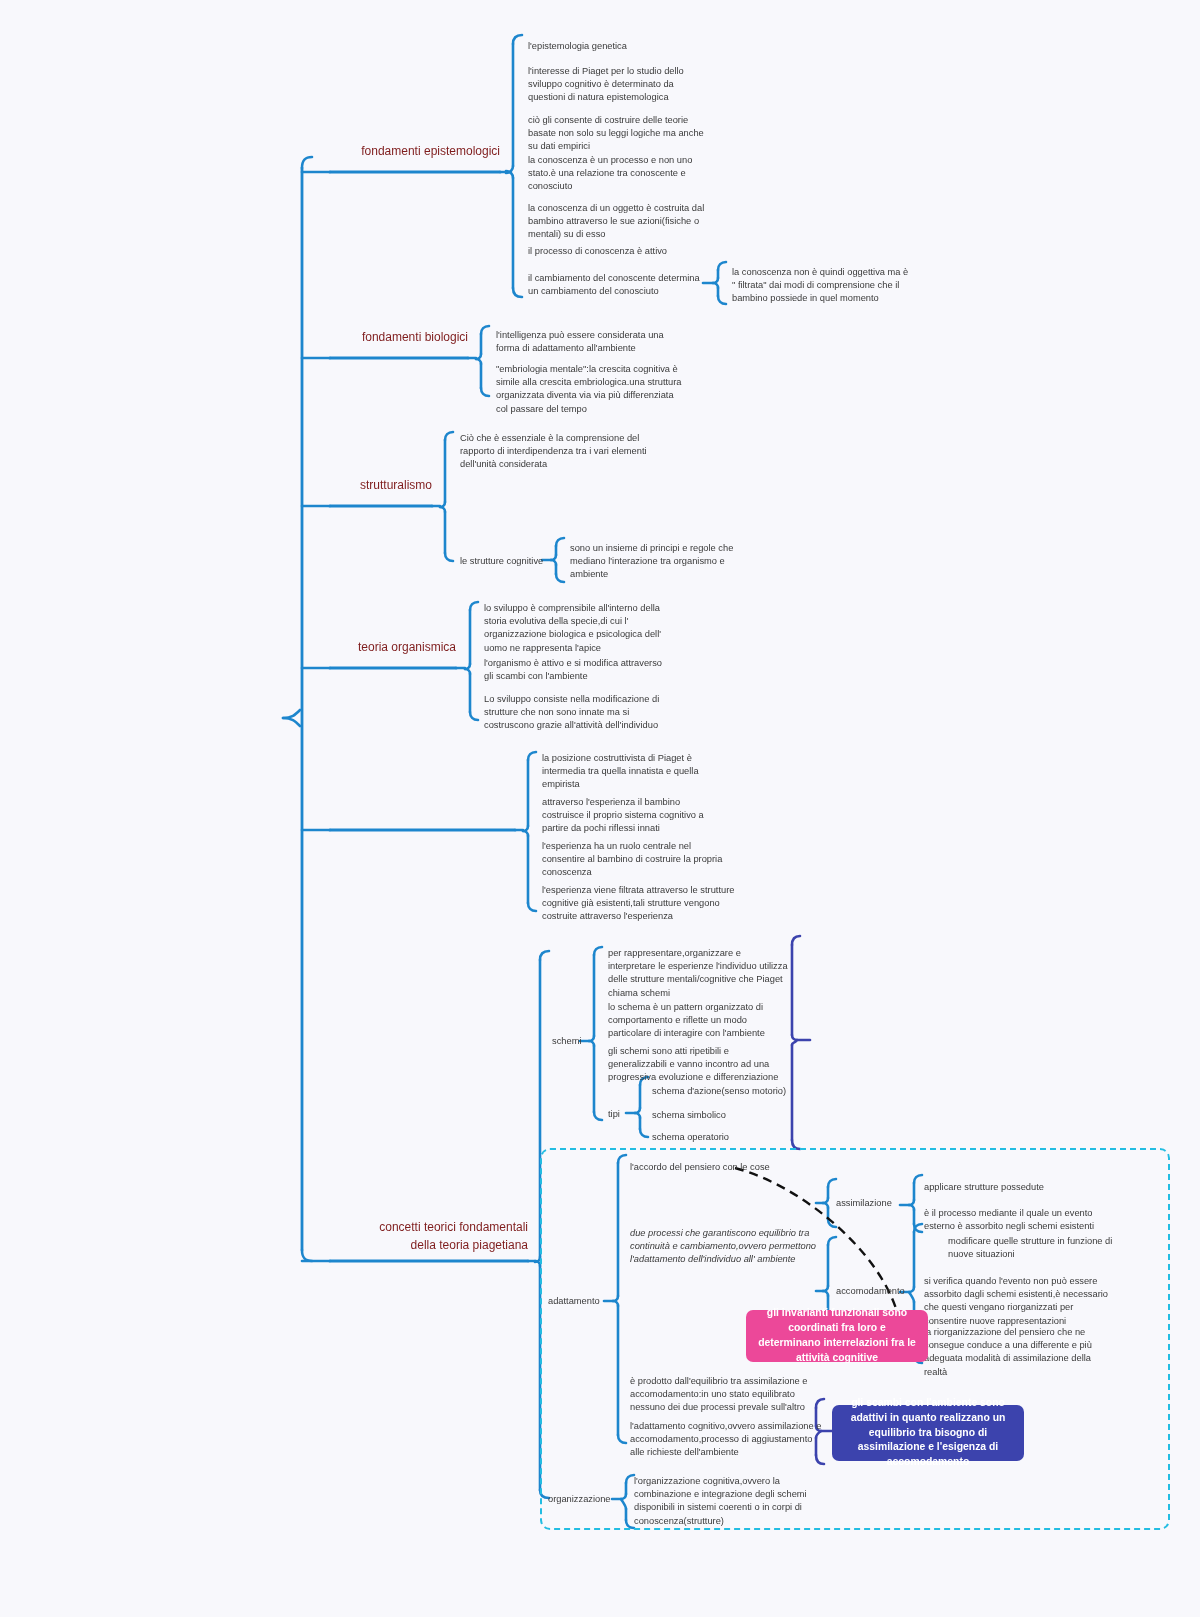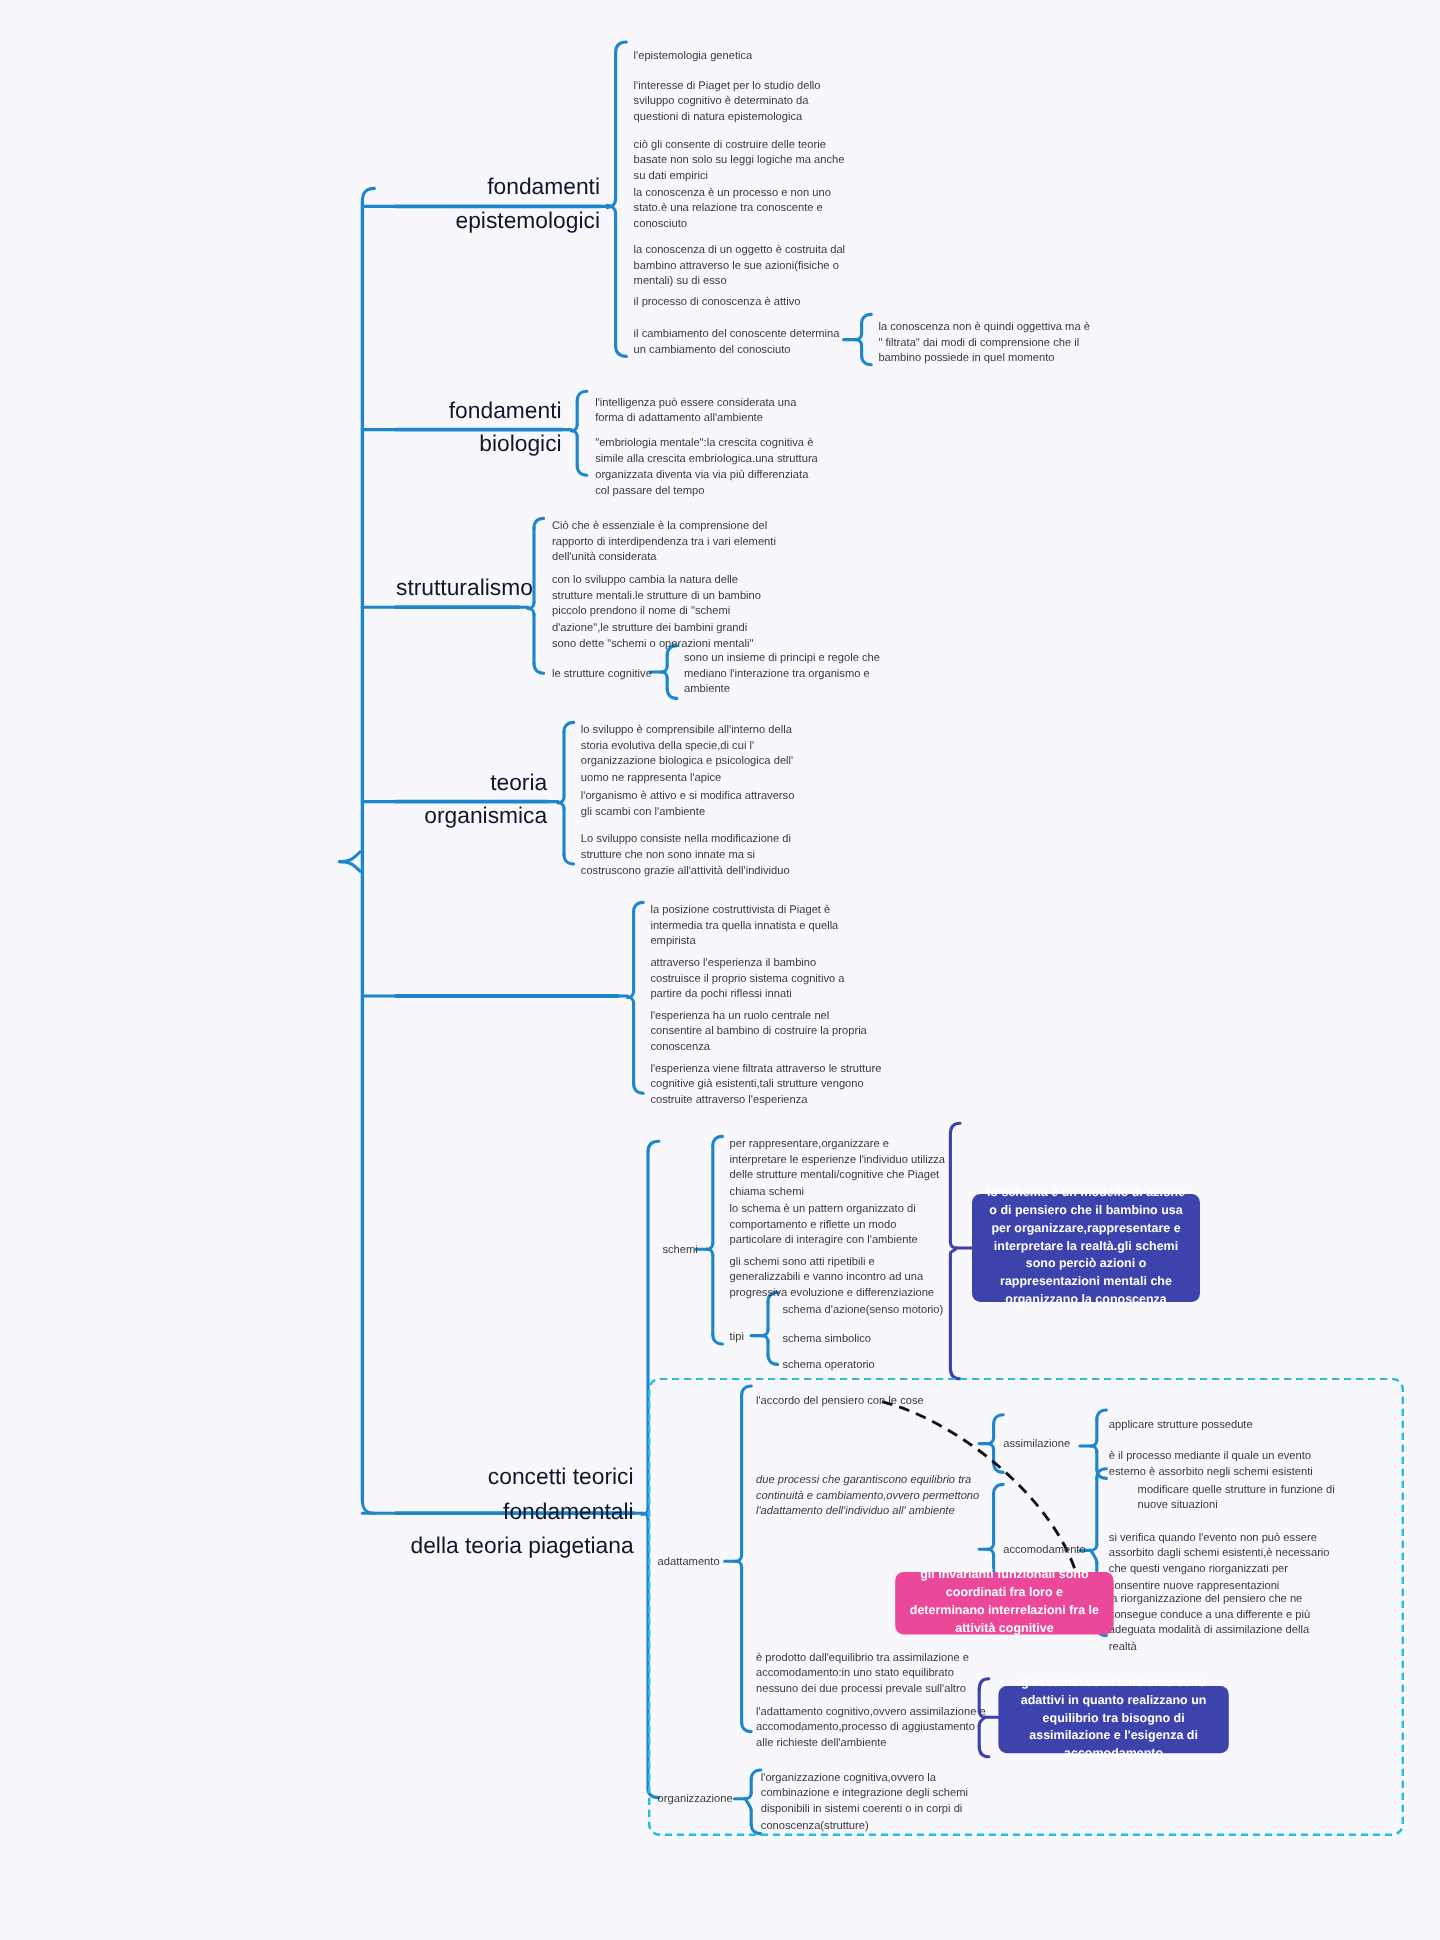--- a/index.html
+++ b/index.html
@@ -25,22 +25,22 @@
     font-weight:bold;
     line-height:1.45;
     text-align:center;
     display:flex; align-items:center; justify-content:center;
     padding:10px 18px;
   }
 
   
   .branch-label{
     position:absolute;
-    font-size:19px;
-    color:#0f172a;
+    font-size:12px;
+    color:#7f1d1d;
     line-height:1.45;
     text-align:right;
     padding-bottom:5px;
   }
   .branch-label.two-line{ line-height:1.5; }
 
   
   .leaf{
     position:absolute;
     font-size:9.3px;
@@ -282,21 +282,20 @@
   <div class="leaf" style="left:528px; top:154px; width:180px;">la conoscenza è un processo e non uno stato.è una relazione tra conoscente e conosciuto</div>
   <div class="leaf" style="left:528px; top:202px; width:185px;">la conoscenza di un oggetto è costruita dal bambino attraverso le sue azioni(fisiche o mentali) su di esso</div>
   <div class="leaf" style="left:528px; top:245px; width:200px;">il processo di conoscenza è attivo</div>
   <div class="leaf" style="left:528px; top:272px; width:178px;">il cambiamento del conoscente determina un cambiamento del conosciuto</div>
   <div class="leaf" style="left:732px; top:266px; width:178px;">la conoscenza non è quindi oggettiva ma è " filtrata" dai modi di comprensione che il bambino possiede in quel momento</div>
 
   <div class="leaf" style="left:496px; top:329px; width:180px;">l'intelligenza può essere considerata una forma di adattamento all'ambiente</div>
   <div class="leaf" style="left:496px; top:363px; width:186px;">"embriologia mentale":la crescita cognitiva è simile alla crescita embriologica.una struttura organizzata diventa via via più differenziata col passare del tempo</div>
 
   <div class="leaf" style="left:460px; top:432px; width:190px;">Ciò che è essenziale è la comprensione del rapporto di interdipendenza tra i vari elementi dell'unità considerata</div>
-  <div class="leaf" style="left:460px; top:477px; width:184px;">con lo sviluppo cambia la natura delle strutture mentali.le strutture di un bambino piccolo prendono il nome di "schemi d'azione",le strutture dei bambini grandi sono dette "schemi o operazioni mentali"</div>
   <div class="node-label" style="left:460px; top:555px; width:100px;">le strutture cognitive</div>
   <div class="leaf" style="left:570px; top:542px; width:170px;">sono un insieme di principi e regole che mediano l'interazione tra organismo e ambiente</div>
 
   <div class="leaf" style="left:484px; top:602px; width:178px;">lo sviluppo è comprensibile all'interno della storia evolutiva della specie,di cui l' organizzazione biologica e psicologica dell' uomo ne rappresenta l'apice</div>
   <div class="leaf" style="left:484px; top:657px; width:180px;">l'organismo è attivo e si modifica attraverso gli scambi con l'ambiente</div>
   <div class="leaf" style="left:484px; top:693px; width:184px;">Lo sviluppo consiste nella modificazione di strutture che non sono innate ma si costruscono grazie all'attività dell'individuo</div>
 
   <div class="leaf" style="left:542px; top:752px; width:186px;">la posizione costruttivista di Piaget è intermedia tra quella innatista e quella empirista</div>
   <div class="leaf" style="left:542px; top:796px; width:182px;">attraverso l'esperienza il bambino costruisce il proprio sistema cognitivo a partire da pochi riflessi innati</div>
   <div class="leaf" style="left:542px; top:840px; width:190px;">l'esperienza ha un ruolo centrale nel consentire al bambino di costruire la propria conoscenza</div>
@@ -306,21 +305,20 @@
 
   <div class="leaf" style="left:608px; top:947px; width:180px;">per rappresentare,organizzare e interpretare le esperienze l'individuo utilizza delle strutture mentali/cognitive che Piaget chiama schemi</div>
   <div class="leaf" style="left:608px; top:1001px; width:176px;">lo schema è un pattern organizzato di comportamento e riflette un modo particolare di interagire con l'ambiente</div>
   <div class="leaf" style="left:608px; top:1045px; width:180px;">gli schemi sono atti ripetibili e generalizzabili e vanno incontro ad una progressiva evoluzione e differenziazione</div>
 
   <div class="node-label" style="left:608px; top:1108px; width:40px;">tipi</div>
   <div class="leaf" style="left:652px; top:1085px; width:180px;">schema d'azione(senso motorio)</div>
   <div class="leaf" style="left:652px; top:1109px; width:180px;">schema simbolico</div>
   <div class="leaf" style="left:652px; top:1131px; width:180px;">schema operatorio</div>
 
-  <div class="callout indigo" style="left:810px; top:995px; width:190px; height:90px;">lo schema è un modello di azione o di pensiero che il bambino usa per organizzare,rappresentare e interpretare la realtà.gli schemi sono perciò azioni o rappresentazioni mentali che organizzano la conoscenza</div>
 
   <div class="dashed-box" style="left:540px; top:1148px; width:630px; height:382px;"></div>
 
   <div class="node-label" style="left:548px; top:1295px; width:70px;">adattamento</div>
 
   <div class="leaf" style="left:630px; top:1161px; width:190px;">l'accordo del pensiero con le cose</div>
   <div class="leaf" style="left:630px; top:1227px; width:192px;font-style:italic;">due processi che garantiscono equilibrio tra continuità e cambiamento,ovvero permettono l'adattamento dell'individuo all' ambiente</div>
   <div class="leaf" style="left:630px; top:1375px; width:190px;">è prodotto dall'equilibrio tra assimilazione e accomodamento:in uno stato equilibrato nessuno dei due processi prevale sull'altro</div>
   <div class="leaf" style="left:630px; top:1420px; width:192px;">l'adattamento cognitivo,ovvero assimilazione e accomodamento,processo di aggiustamento alle richieste dell'ambiente</div>
 

